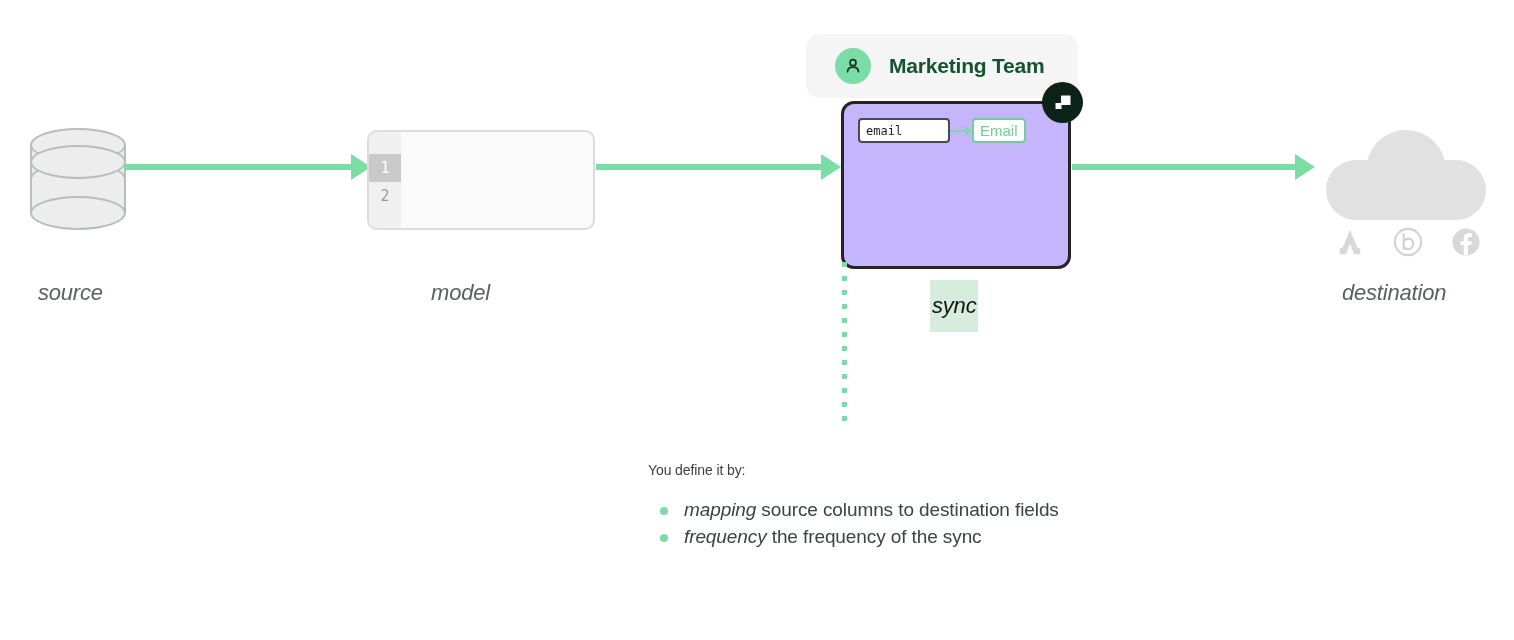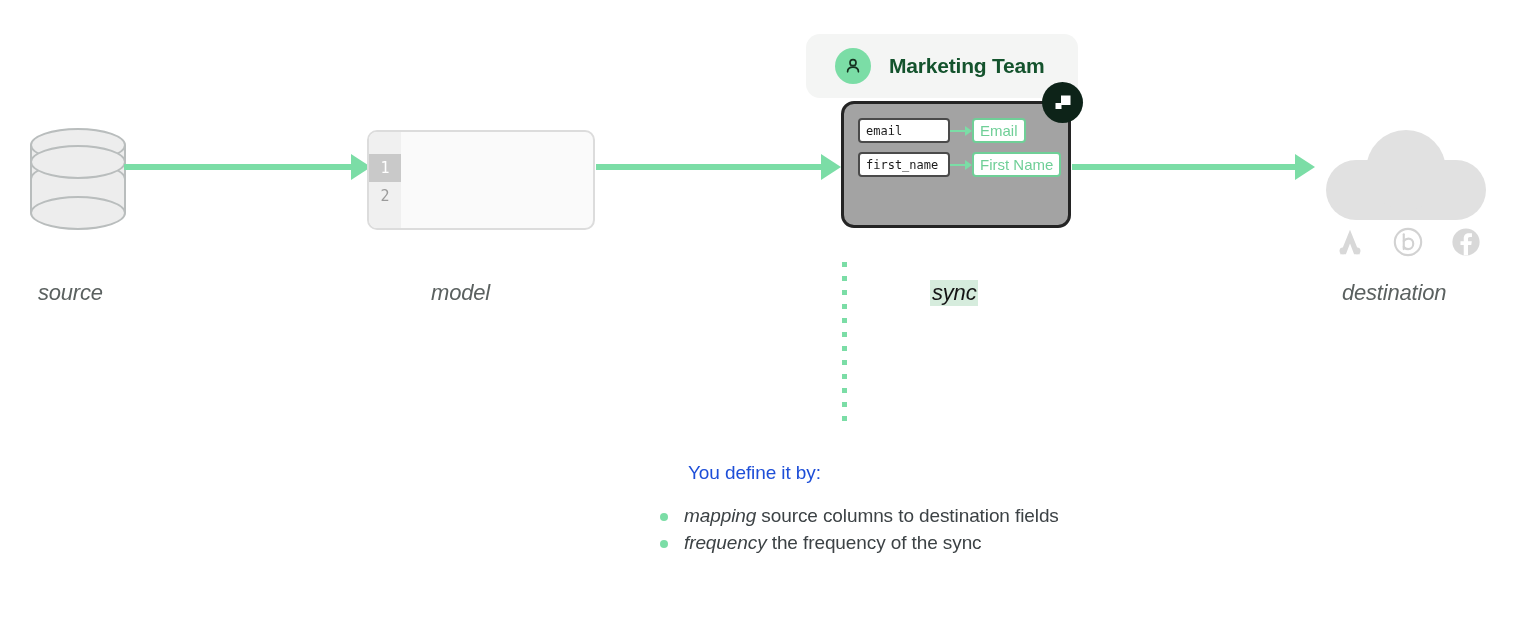--- a/index.html
+++ b/index.html
@@ -88,24 +88,24 @@
     font-size: 11px;
     line-height: 28px;
     white-space: pre;
   }
   .kw  { color: #d4d4d4; }
   .tok { color: #a9a9a9; }
 
   
   #sync-node {
     left: 841px; top: 101px;
-    width: 230px; height: 127px;
+    width: 230px; height: 168px;
     border: 3px solid #242424;
     border-radius: 13px;
-    background: #a3a3a3;
+    background: #c4b5fd;
     box-sizing: border-box;
     padding: 14px 0 0 14px;
   }
   .map-row { display: flex; align-items: center; margin-bottom: 9px; }
   .src-field {
     width: 92px; height: 25px;
     border: 2px solid #4a4a4a;
     border-radius: 4px;
     box-sizing: border-box;
     font-family: "DejaVu Sans Mono", monospace;
@@ -209,38 +209,37 @@
     color: #5b6160;
     letter-spacing: -0.2px;
     font-style: italic;
   }
   #caption-source { left: 38px; top: 280px; }
   #caption-model { left: 431px; top: 280px; }
   #caption-sync {
     left: 930px; top: 280px;
     color: #141414;
     background: #d6ecdd;
-    padding: 0 2px;
+    padding: 13px 2px;
   }
   #caption-destination { left: 1342px; top: 280px; }
 
   
   #description { left: 648px; top: 462px; width: 620px; }
   .desc-head {
     font-size: 19px;
     font-weight: 700;
     color: #2f3436;
     letter-spacing: -0.2px;
     margin-bottom: 4px;
   }
   .desc-sub {
-    font-size: 19px;
-    color: #1d4ed8;
+    font-size: 14px;
+    color: #404040;
     letter-spacing: -0.1px;
-    margin-left: 40px;
   }
   .desc-list { margin: 18px 0 0 0; padding: 0; list-style: none; }
   .desc-list li {
     font-size: 19px;
     color: #3c4245;
     line-height: 27px;
     position: relative;
     padding-left: 36px;
     letter-spacing: -0.1px;
   }
@@ -305,28 +304,20 @@
 
   <div class="map-row">
     <div class="src-field">email</div>
     <div class="map-arrow">
       <div class="s"></div>
         <div class="h"></div>
     </div>
     <div class="dst-field">Email</div>
   </div>
 
-  <div class="map-row">
-    <div class="src-field">first_name</div>
-    <div class="map-arrow">
-      <div class="s"></div>
-        <div class="h"></div>
-    </div>
-    <div class="dst-field">First Name</div>
-  </div>
 
 
 </div>
 
 <div class="stage" id="ht-mark">
   <svg width="20" height="20" viewBox="0 0 20 20" aria-hidden="true">
     <rect x="8" y="2.5" width="9.5" height="9.5" fill="#ffffff"></rect>
     <rect x="2.5" y="10" width="6" height="6" fill="#ffffff"></rect>
   </svg>
 </div>

